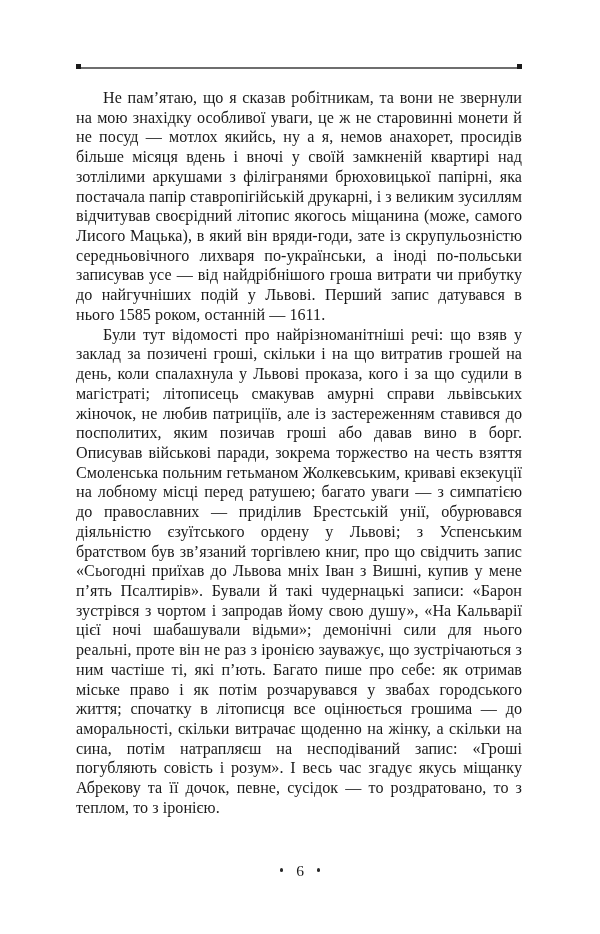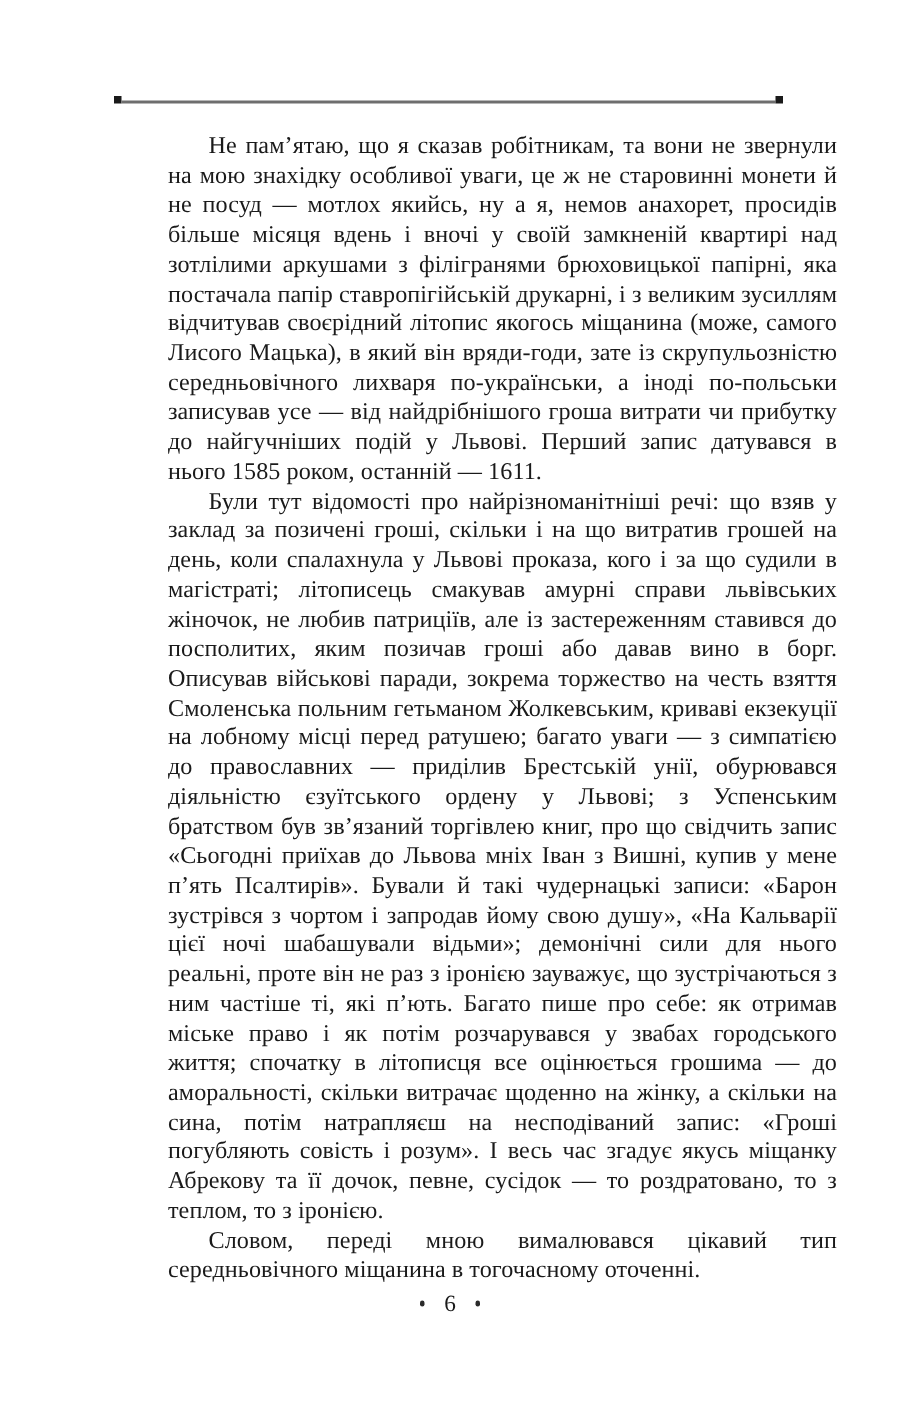--- a/index.html
+++ b/index.html
@@ -49,21 +49,20 @@
   }
   .header-rule .rule-dot.left  { left: 0px; }
   .header-rule .rule-dot.right { left: 441px; }
 
   
   .textblock {
     position: absolute;
     left: 76px;
     top: 88px;
     width: 446px;
-    margin-left: 36px;
   }
 
   .para {
     margin: 0;
     font-size: 16.1px;
     line-height: 19.72px;
     text-align: justify;
     text-align-last: left;
     text-indent: 27px;
     hyphens: manual;
@@ -107,20 +106,19 @@
 
   <div class="header-rule">
     <span class="rule-dot left"></span>
     <span class="rule-line"></span>
     <span class="rule-dot right"></span>
   </div>
 
   <div class="textblock">
     <p class="para">Не пам’ятаю, що я сказав робітникам, та вони не звернули на мою знахідку особливої уваги, це ж не старовинні монети й не посуд — мотлох якийсь, ну а я, немов анахорет, просидів більше місяця вдень і вночі у своїй замкненій квартирі над зотлілими аркушами з філігранями брюховицької папірні, яка постачала папір ставропігійській друкарні, і з великим зусиллям відчитував своєрідний літопис якогось міщанина (може, самого Лисого Мацька), в який він вряди-годи, зате із скрупульозністю середньовічного лихваря по-українськи, а іноді по-польськи записував усе — від найдрібнішого гроша витрати чи прибутку до найгучніших подій у Львові. Перший запис датувався в нього 1585 роком, останній — 1611.</p>
     <p class="para">Були тут відомості про найрізноманітніші речі: що взяв у заклад за позичені гроші, скільки і на що витратив грошей на день, коли спалахнула у Львові проказа, кого і за що судили в магістраті; літописець смакував амурні справи львівських жіночок, не любив патриціїв, але із застереженням ставився до посполитих, яким позичав гроші або давав вино в борг. Описував військові паради, зокрема торжество на честь взяття Смоленська польним гетьманом Жолкевським, криваві екзекуції на лобному місці перед ратушею; багато уваги — з симпатією до православних — приділив Брестській унії, обурювався діяльністю єзуїтського ордену у Львові; з Успенським братством був зв’язаний торгівлею книг, про що свідчить запис «Сьогодні приїхав до Львова мніх Іван з Вишні, купив у мене п’ять Псалтирів». Бували й такі чудернацькі записи: «Барон зустрівся з чортом і запродав йому свою душу», «На Кальварії цієї ночі шабашували відьми»; демонічні сили для нього реальні, проте він не раз з іронією зауважує, що зустрічаються з ним частіше ті, які п’ють. Багато пише про себе: як отримав міське право і як потім розчарувався у звабах городського життя; спочатку в літописця все оцінюється грошима — до аморальності, скільки витрачає щоденно на жінку, а скільки на сина, потім натрапляєш на несподіваний запис: «Гроші погубляють совість і розум». І весь час згадує якусь міщанку Абрекову та її дочок, певне, сусідок — то роздратовано, то з теплом, то з іронією.</p>
-    <p class="para last">Словом, переді мною вималювався цікавий тип середньовічного міщанина в тогочасному оточенні.</p>
   </div>
 
   <div class="folio">
     <span class="folio-dot"></span><span class="folio-number">6</span><span class="folio-dot"></span>
   </div>
 
 </div>
 
 </body></html>

